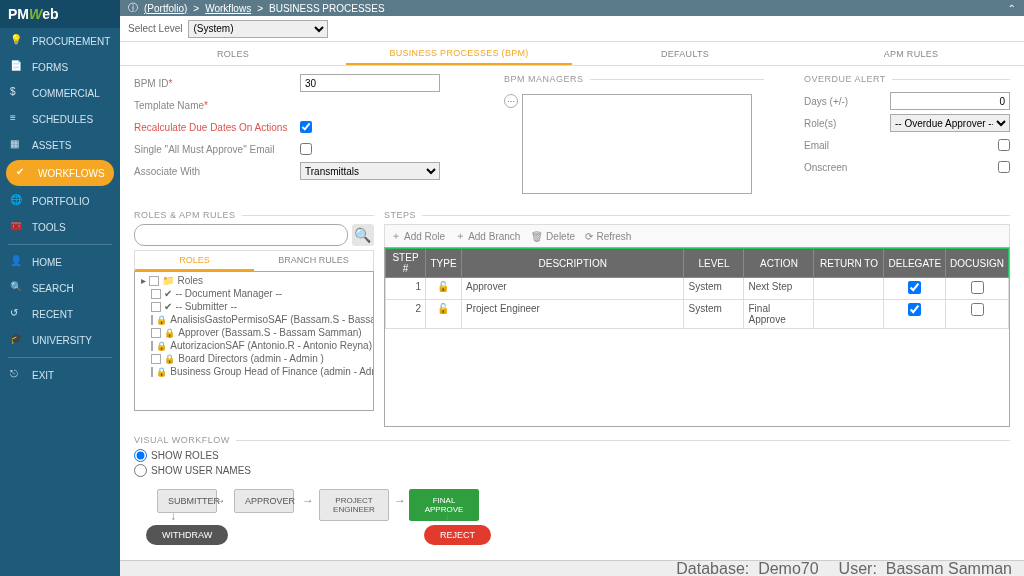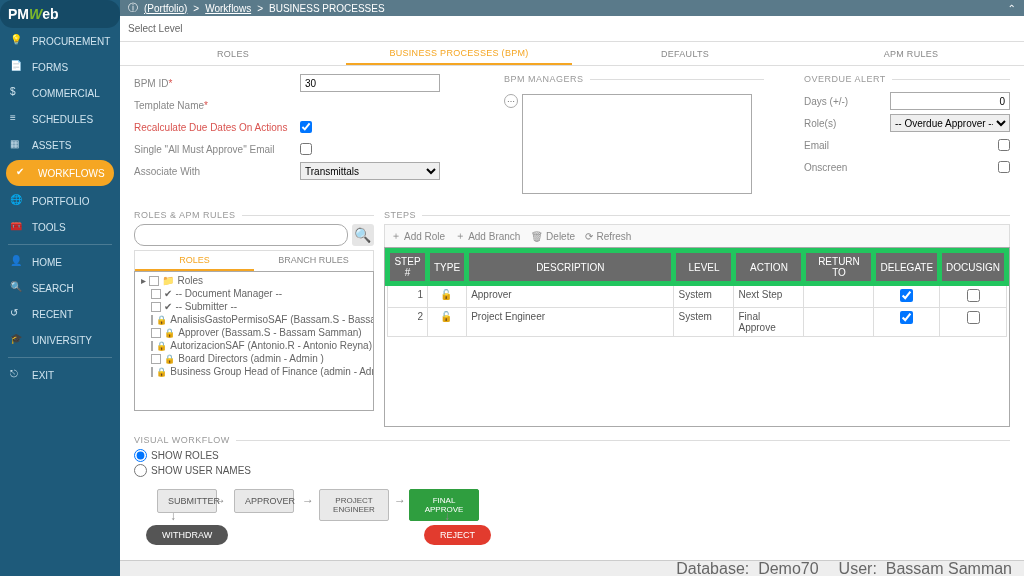--- a/index.html
+++ b/index.html
@@ -1,21 +1,21 @@
 <!DOCTYPE html>
 <html><head>
 <meta charset="utf-8">
 <style>
 * { box-sizing: border-box; margin: 0; padding: 0; font-family: Arial, sans-serif; }
 body { width: 1024px; height: 576px; overflow: hidden; background: #f5f5f5; font-size: 10px; color: #555; }
 .app { display: flex; height: 100%; }
 
 
 .sidebar { width: 120px; background: #1e5a7a; color: #fff; display: flex; flex-direction: column; font-size: 10px; }
-.logo { height: 28px; background: #154a66; display: flex; align-items: center; padding: 0 8px; font-weight: bold; font-size: 14px; border-radius: 13px; }
+.logo { height: 28px; background: #154a66; display: flex; align-items: center; padding: 0 8px; font-weight: bold; font-size: 14px; }
 .logo-pm { color: #fff; }
 .logo-w { color: #7db82b; font-style: italic; }
 .logo-eb { color: #fff; }
 .side-item { display: flex; align-items: center; gap: 8px; padding: 6px 10px; cursor: pointer; color: #d0e4ef; }
 .side-item.active { background: #f5a623; color: #fff; border-radius: 14px; margin: 2px 6px; }
 .side-item .icon { width: 14px; height: 14px; flex-shrink: 0; }
 .side-sep { height: 1px; background: rgba(255,255,255,.2); margin: 4px 8px; }
 
 
 .main { flex: 1; display: flex; flex-direction: column; overflow: hidden; }
@@ -65,21 +65,21 @@
 .tree-box { border: 1px solid #aaa; height: 140px; overflow: auto; font-size: 10px; color: #666; padding: 2px 4px; }
 .tree-item { display: flex; align-items: center; gap: 3px; padding: 1px 0 1px 12px; white-space: nowrap; }
 .tree-root { padding-left: 2px; }
 .tree-item .chk { width: 10px; height: 10px; border: 1px solid #aaa; }
 .tree-item .lock { color: #999; font-size: 9px; }
 
 
 .steps-toolbar { display: flex; gap: 10px; padding: 4px 6px; border: 1px solid #ddd; border-bottom: none; background: #f9f9f9; font-size: 10px; color: #888; }
 .steps-toolbar .btn { cursor: pointer; display: flex; align-items: center; gap: 3px; }
 .steps-table { width: 100%; border-collapse: collapse; font-size: 10px; }
-.steps-table th { background: #6a6a6a; color: #fff; font-weight: normal; padding: 3px 4px; border: 5px solid #22c55e; }
+.steps-table th { background: #6a6a6a; color: #fff; font-weight: normal; padding: 3px 4px; border: 1px solid #22c55e; }
 .steps-table td { border: 1px solid #ddd; padding: 3px 4px; background: #fff; vertical-align: top; }
 .steps-wrap { border: 1px solid #aaa; height: 180px; overflow: auto; }
 
 
 .vw-options { display: flex; flex-direction: column; gap: 2px; margin: 4px 0 8px; font-size: 10px; color: #555; }
 .vw-options label { display: flex; align-items: center; gap: 4px; }
 .vw-canvas { position: relative; height: 80px; }
 .vw-box { position: absolute; padding: 6px 10px; font-size: 9px; border: 1px solid #bbb; background: #e9e9e9; color: #555; text-align: center; border-radius: 2px; }
 .vw-box.green { background: #2f9e3f; color: #fff; border-color: #2f9e3f; }
 .vw-pill { position: absolute; padding: 5px 16px; font-size: 9px; border-radius: 14px; color: #fff; text-align: center; }
@@ -168,20 +168,21 @@
       <a href="#">(Portfolio)</a>
       <span>&gt;</span>
       <a href="#">Workflows</a>
       <span>&gt;</span>
       <span>BUSINESS PROCESSES</span>
       <span style="margin-left:auto">⌃</span>
     </div>
 
     <div class="level-bar">
       <label>Select Level</label>
+      <select><option>(System)</option></select>
     </div>
 
     <div class="tabs">
       <div class="tab">ROLES</div>
       <div class="tab active">BUSINESS PROCESSES (BPM)</div>
       <div class="tab">DEFAULTS</div>
       <div class="tab">APM RULES</div>
     </div>
 
     <div class="content">

